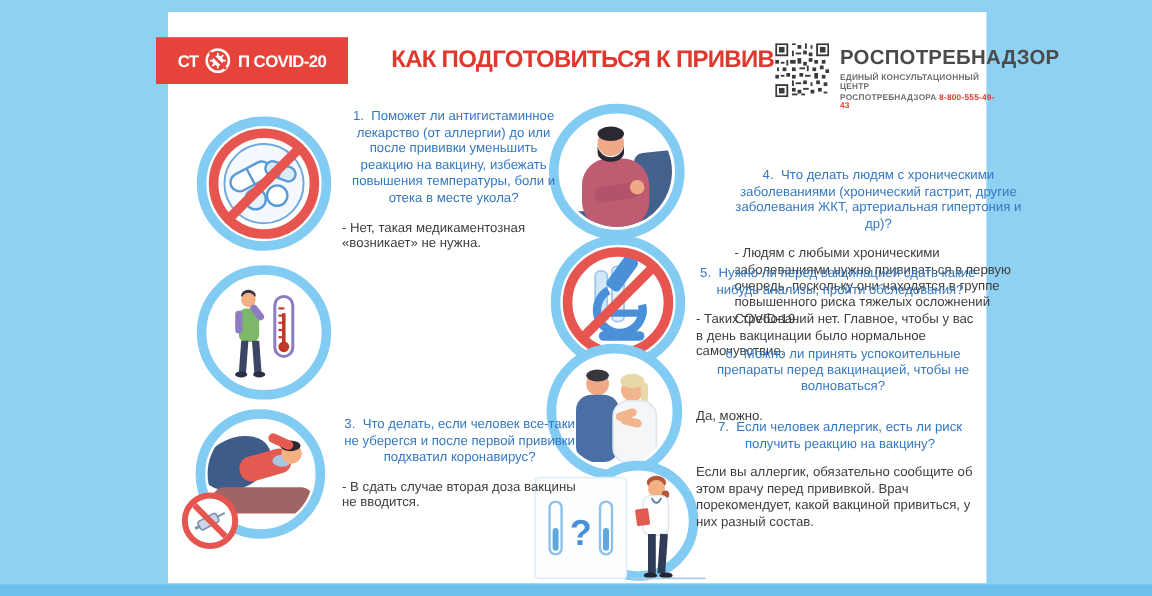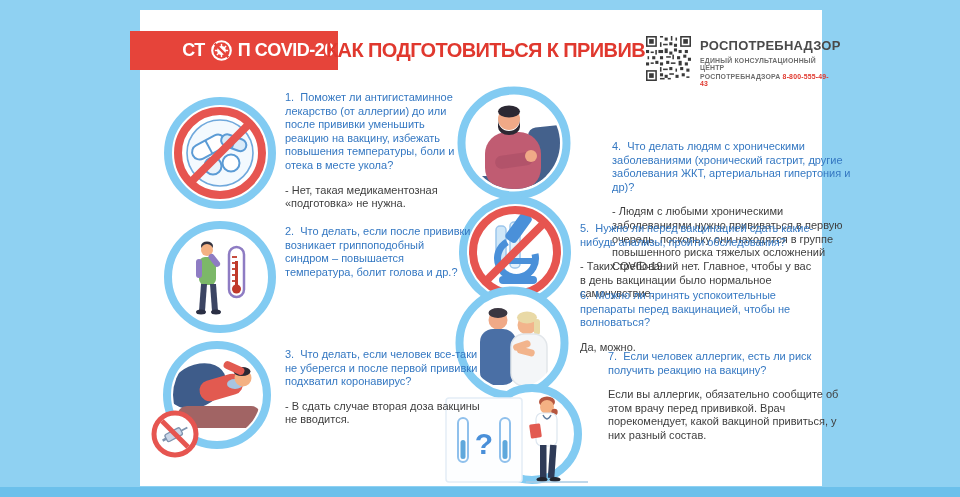--- a/index.html
+++ b/index.html
@@ -1,41 +1,41 @@
 <!DOCTYPE html>
 <html><head>
 <meta charset="utf-8">
 <style>
   html,body{margin:0;padding:0;background:#8FD1F2;font-family:"Liberation Sans",sans-serif;}
   .stage{position:relative;width:960px;height:497px;background:#8FD1F2;overflow:hidden;}
   .bottom-bar{position:absolute;left:0;bottom:0;width:960px;height:10px;background:#6CC0EB;}
   .card{position:absolute;left:140px;top:10px;width:682px;height:476px;background:#ffffff;}
   
-  .banner{position:absolute;left:130px;top:31px;width:160px;height:39px;background:#E6443A;display:flex;align-items:center;justify-content:center;gap:4px;color:#fff;font-weight:bold;font-size:18px;letter-spacing:-0.5px;padding-left:48px;}
+  .banner{position:absolute;left:130px;top:31px;width:160px;height:39px;background:#E6443A;display:flex;align-items:center;justify-content:center;gap:4px;color:#fff;font-weight:bold;font-size:14px;letter-spacing:-0.5px;}
   .banner .seg{white-space:nowrap;}
   .banner svg{display:block;margin:0 1px;}
   .title{position:absolute;left:326px;top:31px;width:322px;height:39px;display:flex;align-items:center;color:#E0382E;font-weight:bold;font-size:20px;letter-spacing:-0.6px;white-space:nowrap;}
   .qr{position:absolute;left:646px;top:36px;width:45px;height:45px;}
   .agency{position:absolute;left:700px;top:38px;width:130px;}
-  .agency .name{font-size:13px;font-weight:bold;color:#4A4A4A;letter-spacing:0.2px;}
+  .agency .name{font-size:17px;font-weight:bold;color:#4A4A4A;letter-spacing:0.2px;}
   .agency .l1{font-size:6.9px;font-weight:bold;color:#6E6E6E;margin-top:4px;letter-spacing:0.2px;}
   .agency .l2{font-size:6.9px;font-weight:bold;color:#6E6E6E;margin-top:2px;letter-spacing:0.2px;}
   .agency .phone{color:#E0382E;}
   
   .qtext{position:absolute;}
   .qtext p{margin:0;white-space:pre-wrap;}
-  .qtext .q{color:#3578C2;font-size:11px;line-height:13.6px;}
+  .qtext .q{color:#3578C2;font-size:11px;line-height:13.6px;text-align:center;}
   .qtext .a{color:#3E3E3E;font-size:11px;line-height:13.6px;margin-top:11px;}
   .b1{left:285px;top:91px;width:186px;}
   .b2{left:285px;top:225px;width:186px;}
   .b3{left:285px;top:348px;width:196px;}
   .b4{left:612px;top:92px;width:240px;margin-top:48px;}
   .b5{left:580px;top:222px;width:240px;}
   .b6{left:580px;top:289px;width:245px;}
-  .b7{left:580px;top:350px;width:240px;margin-left:28px;}
+  .b7{left:580px;top:350px;width:240px;}
   
   .ic{position:absolute;}
   .ic svg{display:block;overflow:visible;}
   .i1{left:164px;top:97px;}
   .i2{left:164px;top:221px;}
   .i3{left:155px;top:340px;}
   .i4{left:457px;top:86px;}
   .i5{left:459px;top:196px;}
   .i6{left:455px;top:286px;}
   .i7{left:440px;top:382px;}
@@ -292,24 +292,23 @@
         <rect x="109" y="63" width="6.5" height="33" transform="rotate(4 112 79)" fill="#2F3B57"></rect>
         <ellipse cx="102" cy="97.5" rx="5.5" ry="2.5" fill="#23252E"></ellipse>
         <ellipse cx="115" cy="97.5" rx="5.5" ry="2.5" fill="#23252E"></ellipse>
       </g>
       <line x1="86" y1="100" x2="148" y2="100" stroke="#A8CBE4" stroke-width="1.5"></line>
     </svg>
   </div>
 
   <div class="qtext b1">
     <p class="q">1.  Поможет ли антигистаминное лекарство (от аллергии) до или после прививки уменьшить реакцию на вакцину, избежать повышения температуры, боли и отека в месте укола?</p>
-    <p class="a">- Нет, такая медикаментозная «подготовка» не нужна.</p>
+    <p class="a">- Нет, такая медикаментозная «возникает» не нужна.</p>
   </div>
   <div class="qtext b2">
-    <p class="q">2.  Что делать, если после прививки возникает гриппоподобный синдром – повышается температура, болит голова и др.?</p>
   </div>
   <div class="qtext b3">
     <p class="q">3.  Что делать, если человек все-таки не уберегся и после первой прививки подхватил коронавирус?</p>
     <p class="a">- В сдать случае вторая доза вакцины не вводится.</p>
   </div>
 
   <div class="qtext b4">
     <p class="q">4.  Что делать людям с хроническими заболеваниями (хронический гастрит, другие заболевания ЖКТ, артериальная гипертония и др)?</p>
     <p class="a">- Людям с любыми хроническими заболеваниями нужно прививаться в первую очередь, поскольку они находятся в группе повышенного риска тяжелых осложнений COVID-19.</p>
   </div>

